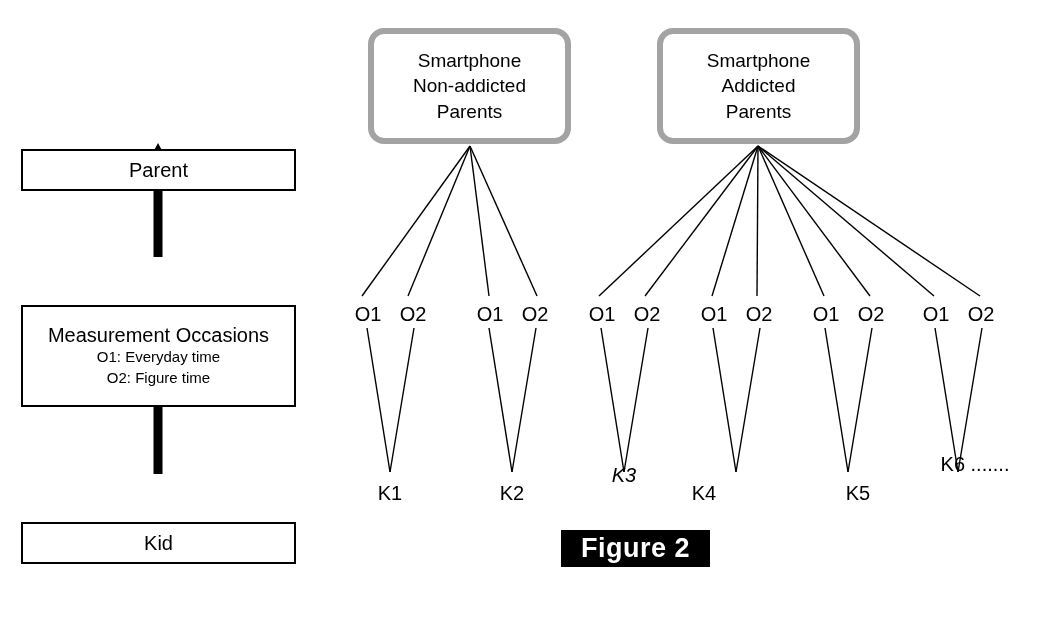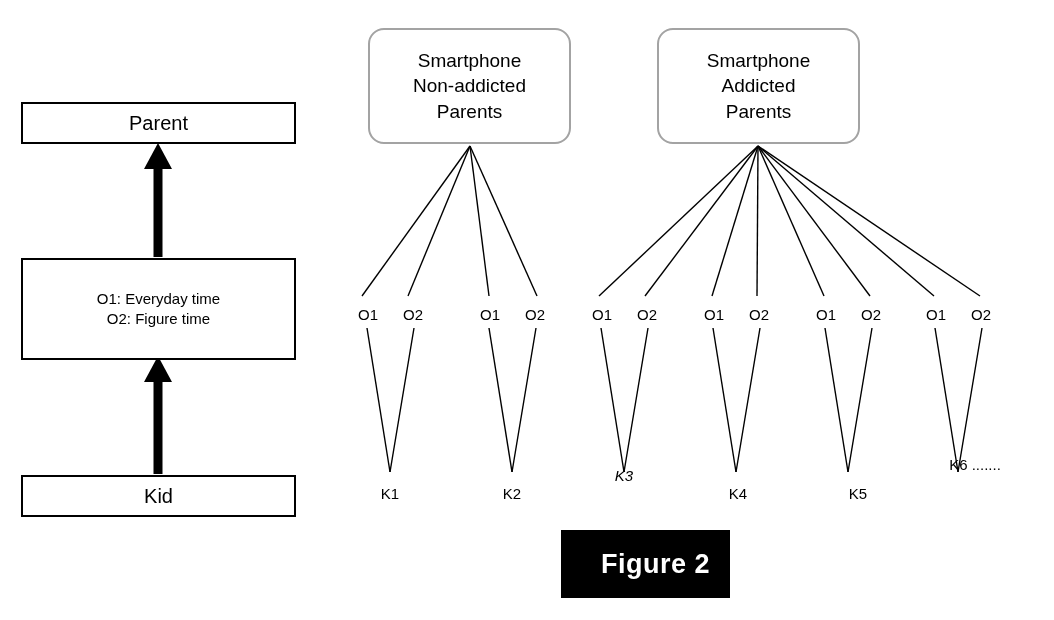--- a/index.html
+++ b/index.html
@@ -34,85 +34,85 @@
   .lbox {
     position: absolute;
     box-sizing: border-box;
     border: 2px solid #000000;
     background: #ffffff;
     display: flex;
     flex-direction: column;
     align-items: center;
     justify-content: center;
     text-align: center;
+    margin-top: 47px;
   }
   .lbox-title {
     font-size: 20px;
     line-height: 1.15;
     white-space: nowrap;
   }
   .lbox-sub {
     font-size: 15px;
     line-height: 1.35;
     white-space: nowrap;
   }
 
   #box-parent  { left: 21px;  top: 102px; width: 275px; height: 42px; }
   #box-measure { left: 21px;  top: 258px; width: 275px; height: 102px; }
   #box-kid     { left: 21px;  top: 475px; width: 275px; height: 42px; }
 
   
   .rbox {
     position: absolute;
     box-sizing: border-box;
-    border: 2px solid #a3a3a3;
+    border: 6px solid #a3a3a3;
     border-radius: 16px;
     background: #ffffff;
     display: flex;
     flex-direction: column;
     align-items: center;
     justify-content: center;
     text-align: center;
     line-height: 1.32;
   }
   .rbox span { font-size: 19px; white-space: nowrap; }
   .rbox .strong { font-weight: normal; }
 
   #group-nonaddicted { left: 368px; top: 28px; width: 203px; height: 116px; }
   #group-addicted    { left: 657px; top: 28px; width: 203px; height: 116px; }
 
   
   .node-label {
     position: absolute;
-    font-size: 15px;
+    font-size: 20px;
     line-height: 1;
     white-space: nowrap;
     transform: translate(-50%, -50%);
     text-align: center;
   }
   .o-label { }
   .k-label { }
   .k-label.with-dots { }
 
   
   #figure-caption {
     position: absolute;
     left: 561px;
     top: 530px;
     width: 149px;
-    height: 68px;
+    height: 37px;
     background: #000000;
     color: #ffffff;
     display: flex;
     align-items: center;
     justify-content: center;
     font-size: 27px;
     font-weight: bold;
     letter-spacing: 0.5px;
-    padding-left: 20px;
   }
 </style>
 </head>
 <body>
 
 <div id="stage">
 
   <svg class="svg-layer" viewBox="0 0 1054 620" width="1054" height="620">
 
     <g>
@@ -162,20 +162,21 @@
       <line x1="935" y1="328" x2="958" y2="472"></line>
       <line x1="982" y1="328" x2="958" y2="472"></line>
     </g>
   </svg>
 
   <div class="lbox" id="box-parent">
     <div class="lbox-title">Parent</div>
   </div>
 
   <div class="lbox" id="box-measure">
+    <div class="lbox-title">Measurement Occasions</div>
     <div class="lbox-sub">O1: Everyday time</div>
     <div class="lbox-sub">O2: Figure time</div>
   </div>
 
   <div class="lbox" id="box-kid">
     <div class="lbox-title">Kid</div>
   </div>
 
   <div class="rbox" id="group-nonaddicted">
     <span>Smartphone</span>
@@ -198,19 +199,19 @@
   <div class="node-label o-label" style="left:714px; top:314px;">O1</div>
   <div class="node-label o-label" style="left:759px; top:314px;">O2</div>
   <div class="node-label o-label" style="left:826px; top:314px;">O1</div>
   <div class="node-label o-label" style="left:871px; top:314px;">O2</div>
   <div class="node-label o-label" style="left:936px; top:314px;">O1</div>
   <div class="node-label o-label" style="left:981px; top:314px;">O2</div>
 
   <div class="node-label k-label" style="left:390px; top:493px;">K1</div>
   <div class="node-label k-label" style="left:512px; top:493px;">K2</div>
   <div class="node-label k-label" style="left:624px; top:475px;font-style:italic;">K3</div>
-  <div class="node-label k-label" style="left:738px; top:493px;">K4</div>
+  <div class="node-label k-label" style="left:704px; top:493px;">K4</div>
   <div class="node-label k-label" style="left:848px; top:493px;margin-left:10px;">K5</div>
   <div class="node-label k-label with-dots" style="left:975px; top:464px;">K6 .......</div>
 
   <div id="figure-caption">Figure 2</div>
 
 </div>
 
 </body></html>

